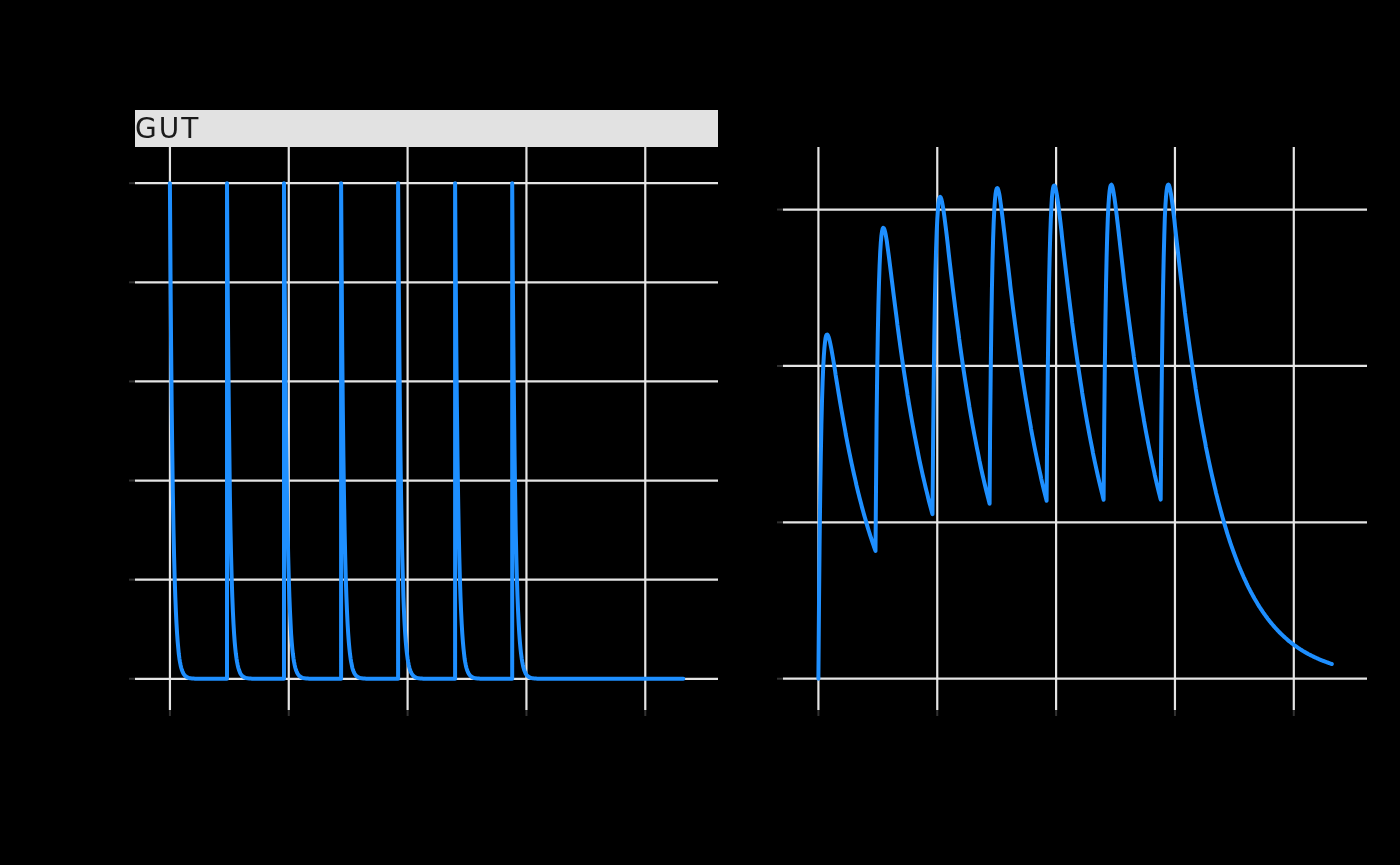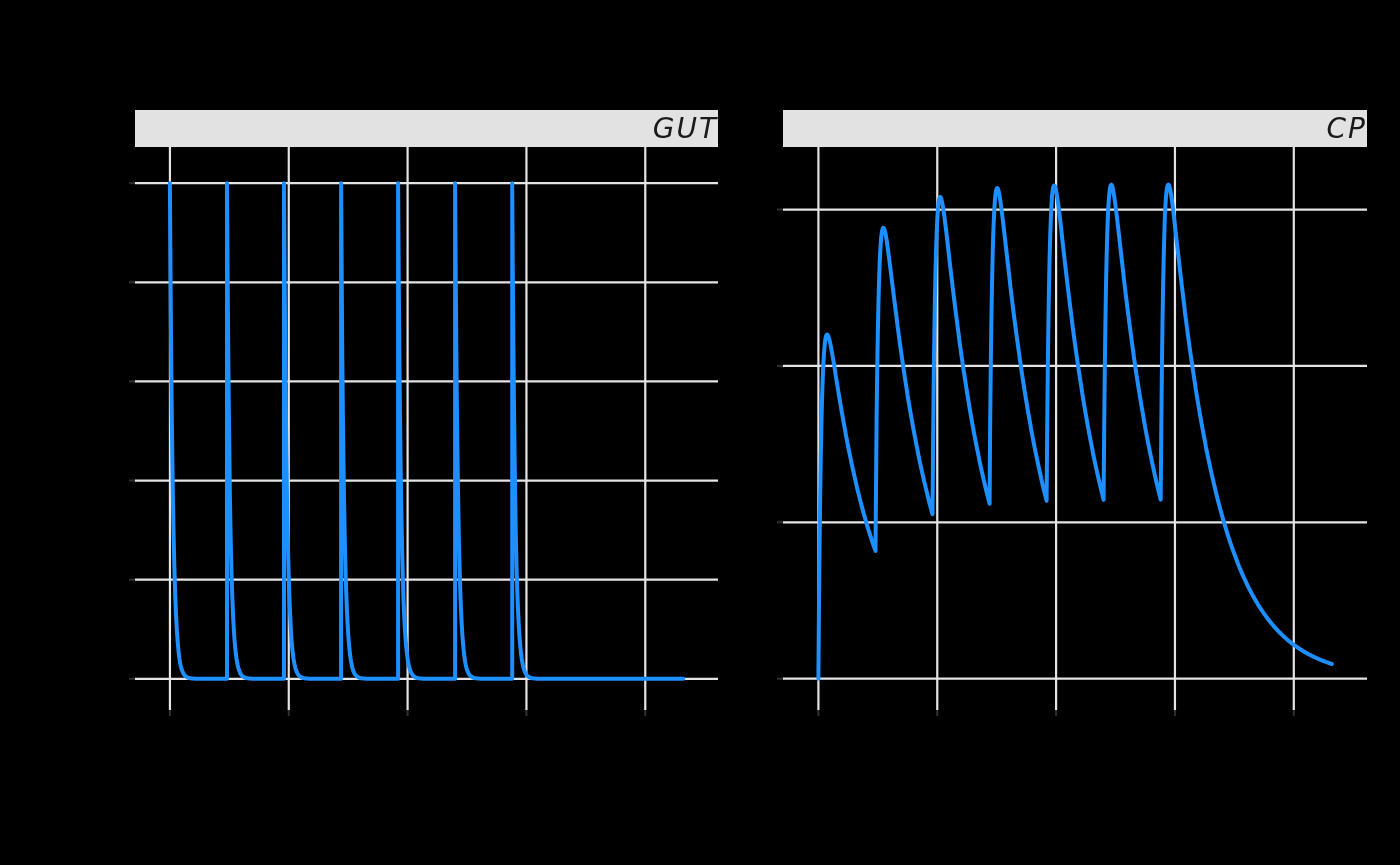--- a/index.html
+++ b/index.html
@@ -1,38 +1,35 @@
 <!DOCTYPE html>
 <html><head>
 <meta charset="utf-8">
 <style>
   html,body{margin:0;padding:0;background:#000;}
   .figure{position:relative;width:1400px;height:865px;background:#000;overflow:hidden;
           font-family:"DejaVu Sans","Liberation Sans",sans-serif;}
   .strip{position:absolute;top:110px;height:37px;background:#E2E2E2;
-         display:flex;align-items:center;justify-content:flex-end;font-style:italic;}
+         display:flex;align-items:center;justify-content:flex-start;}
   .strip-gut{left:135px;width:583px;}
   .strip-cp{left:783px;width:584px;}
   .strip span{color:#1A1A1A;font-size:28px;letter-spacing:2px;line-height:37px;}
   .panel-svg{position:absolute;top:147px;overflow:visible;}
   #svg-gut{left:135px;}
   #svg-cp{left:783px;}
 </style>
 </head>
 <body>
 
 <div class="figure">
 
   <div class="strip strip-gut">
     <span>GUT</span>
   </div>
 
-  <div class="strip strip-cp">
-    <span>CP</span>
-  </div>
 
   <svg id="svg-gut" class="panel-svg" width="583" height="563" viewBox="0 0 583 563">
       <line x1="34.937219730941706" y1="0" x2="34.937219730941706" y2="563" stroke="#E4E4E4" stroke-width="2.2"></line>
       <line x1="34.937219730941706" y1="563" x2="34.937219730941706" y2="569" stroke="#303030" stroke-width="2"></line>
       <line x1="153.7713004484305" y1="0" x2="153.7713004484305" y2="563" stroke="#E4E4E4" stroke-width="2.2"></line>
       <line x1="153.7713004484305" y1="563" x2="153.7713004484305" y2="569" stroke="#303030" stroke-width="2"></line>
       <line x1="272.6053811659193" y1="0" x2="272.6053811659193" y2="563" stroke="#E4E4E4" stroke-width="2.2"></line>
       <line x1="272.6053811659193" y1="563" x2="272.6053811659193" y2="569" stroke="#303030" stroke-width="2"></line>
       <line x1="391.43946188340806" y1="0" x2="391.43946188340806" y2="563" stroke="#E4E4E4" stroke-width="2.2"></line>
       <line x1="391.43946188340806" y1="563" x2="391.43946188340806" y2="569" stroke="#303030" stroke-width="2"></line>

